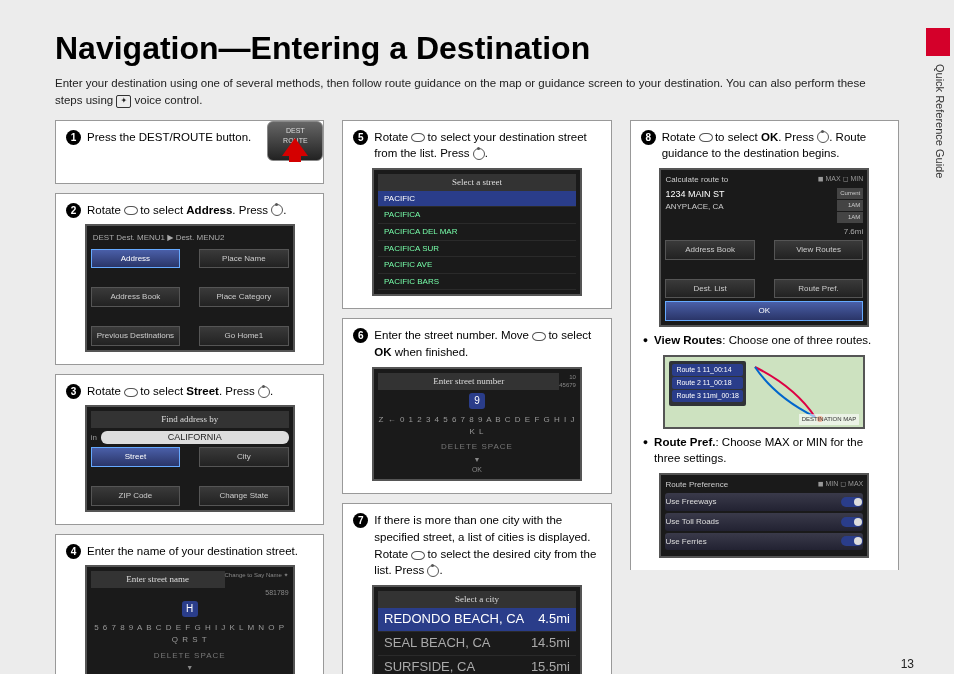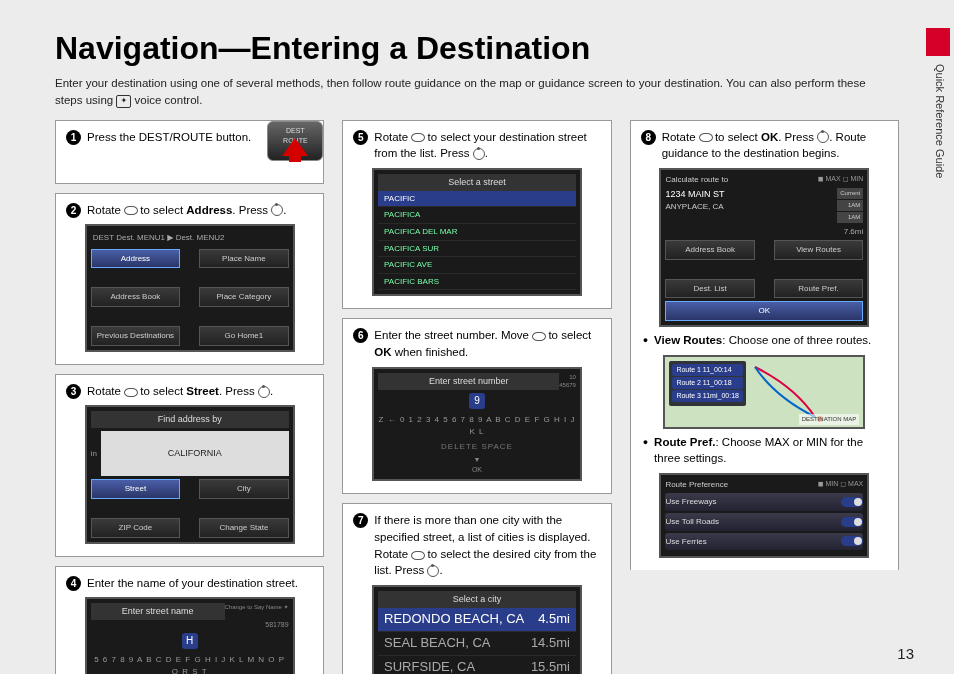--- a/index.html
+++ b/index.html
@@ -102,20 +102,21 @@
     font-size: 9px;
     padding: 4px;
     width: 80%;
   }
   .screen-title {
     text-align: center;
     font-size: 9px;
     padding: 2px;
     color: #ddd;
     background: #333;
+    font-family: Liberation Serif, serif;
   }
   .menu-grid {
     display: grid;
     grid-template-columns: 1fr 1fr;
     gap: 19px;
     margin-top: 3px;
   }
   .menu-btn {
     background: linear-gradient(#3a3a3a,#222);
     border: 1px solid #555;
@@ -205,23 +206,23 @@
     display: flex;
     gap: 6px;
   }
   .bullet::before {
     content: "●";
     font-size: 9px;
     margin-top: 2px;
   }
   .pagenum {
     position: absolute;
-    bottom: 12px;
+    bottom: 3px;
     right: 40px;
-    font-size: 15px;
+    font-size: 12px;
     color: #222;
   }
   .map-sim {
     background: #cde2c0;
     height: 70px;
     position: relative;
     overflow: hidden;
   }
   .map-sim .routes {
     position: absolute;
@@ -319,21 +320,21 @@
         <div class="step">
           <div class="num">3</div>
           <div class="step-text">
             <span>Rotate </span><span class="knob-icon"></span><span> to select </span><b>Street</b><span>. Press </span><span class="press-icon"></span><span>.</span>
           </div>
         </div>
         <div class="screen">
           <div class="screen-title">Find address by</div>
           <div style="display:flex;gap:4px;margin:3px 0;align-items:center;">
             <span style="font-size:8px;color:#999;">in</span>
-            <div style="flex:1;background:#ddd;color:#222;text-align:center;font-size:9px;padding:16px;border-radius:0;">CALIFORNIA</div>
+            <div style="flex:1;background:#ddd;color:#222;text-align:center;font-size:9px;padding:0;border-radius:6px;">CALIFORNIA</div>
           </div>
           <div class="menu-grid">
             <div class="menu-btn sel">Street</div>
             <div class="menu-btn">City</div>
             <div class="menu-btn">ZIP Code</div>
             <div class="menu-btn">Change State</div>
           </div>
         </div>
       </div>
 

